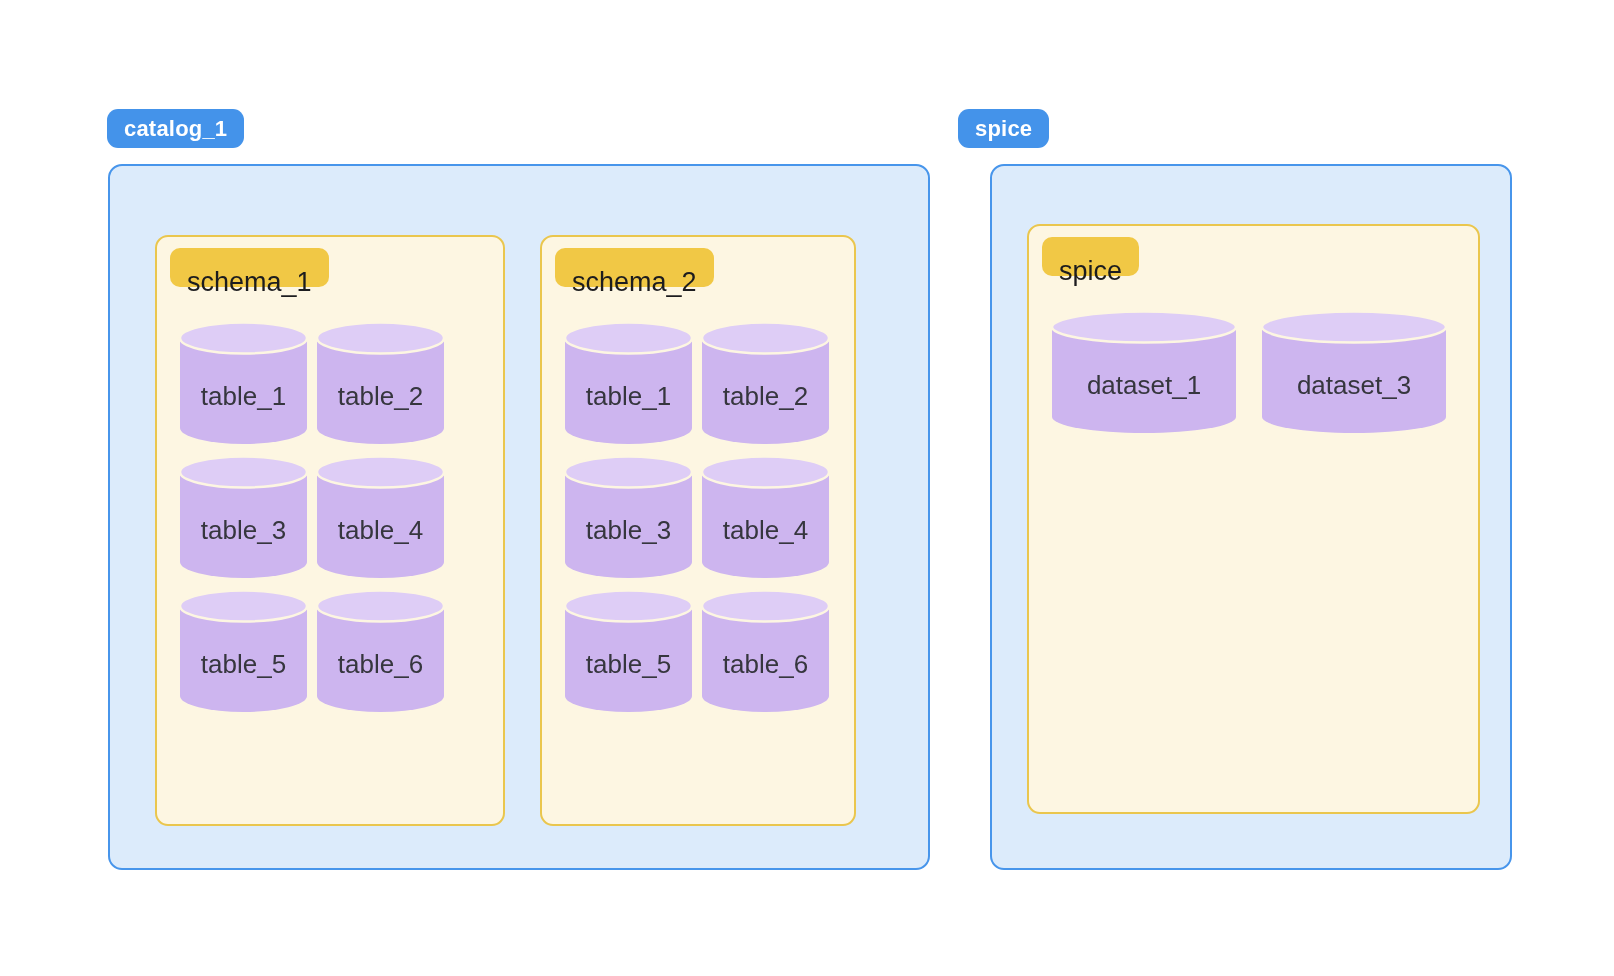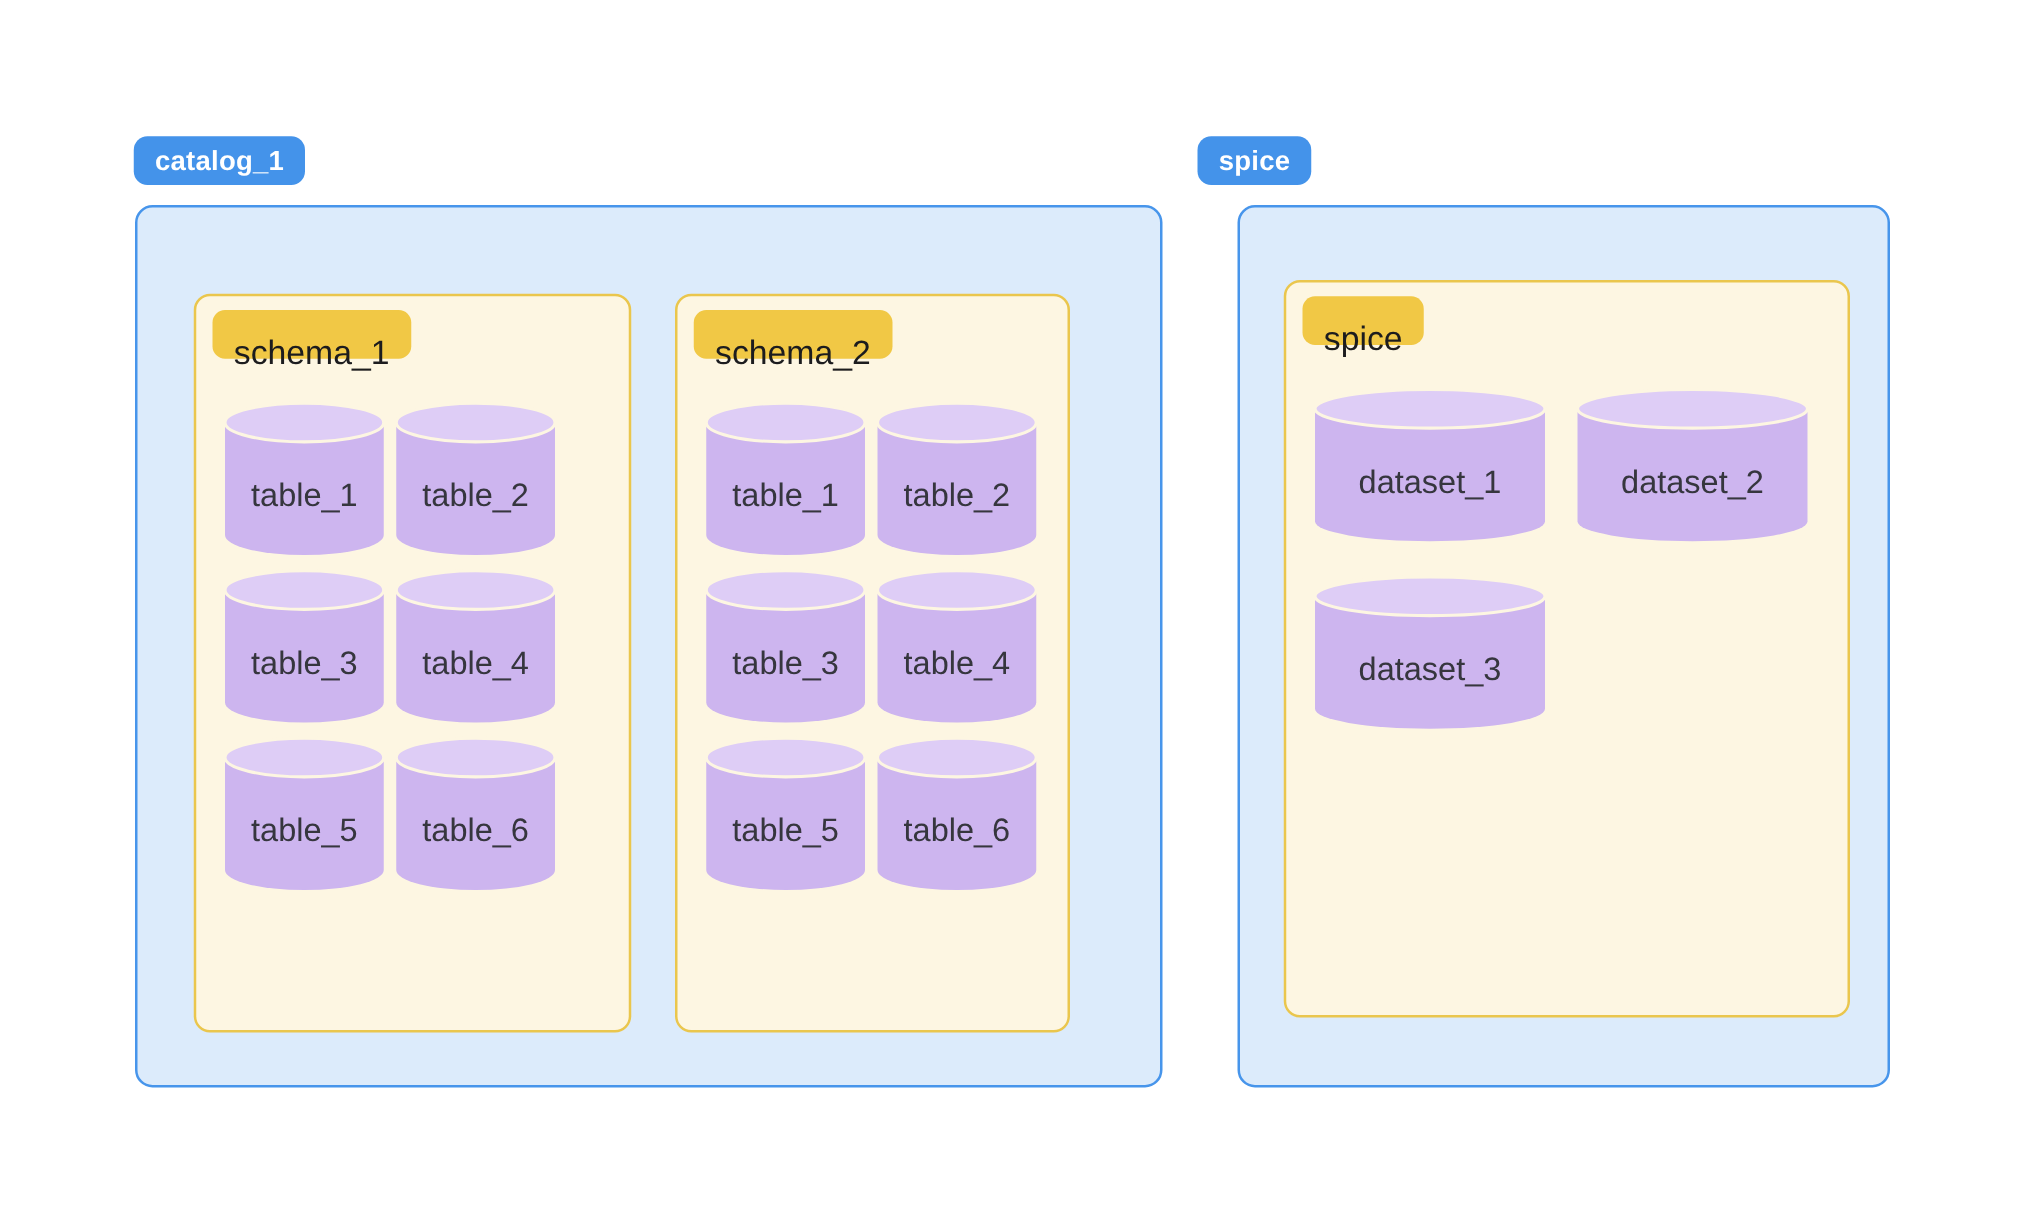--- a/index.html
+++ b/index.html
@@ -210,34 +210,27 @@
 
         <div class="cyl">
           <svg viewBox="0 0 184 124">
             <path class="cyl-body" d="M0,16 V106 A92,16 0 0 0 184,106 V16 Z"></path>
             <ellipse class="cyl-top" cx="92" cy="16" rx="92" ry="15.5"></ellipse>
           </svg>
           <span class="cyl-label">dataset_1</span>
         </div>
 
 
+
+
         <div class="cyl">
           <svg viewBox="0 0 184 124">
             <path class="cyl-body" d="M0,16 V106 A92,16 0 0 0 184,106 V16 Z"></path>
             <ellipse class="cyl-top" cx="92" cy="16" rx="92" ry="15.5"></ellipse>
           </svg>
-          <span class="cyl-label">dataset_2</span>
-        </div>
-
-
-        <div class="cyl">
-          <svg viewBox="0 0 184 124">
-            <path class="cyl-body" d="M0,16 V106 A92,16 0 0 0 184,106 V16 Z"></path>
-            <ellipse class="cyl-top" cx="92" cy="16" rx="92" ry="15.5"></ellipse>
-          </svg>
           <span class="cyl-label">dataset_3</span>
         </div>
 
 
       </div>
     </div>
 
   </div>
 
 </div>

